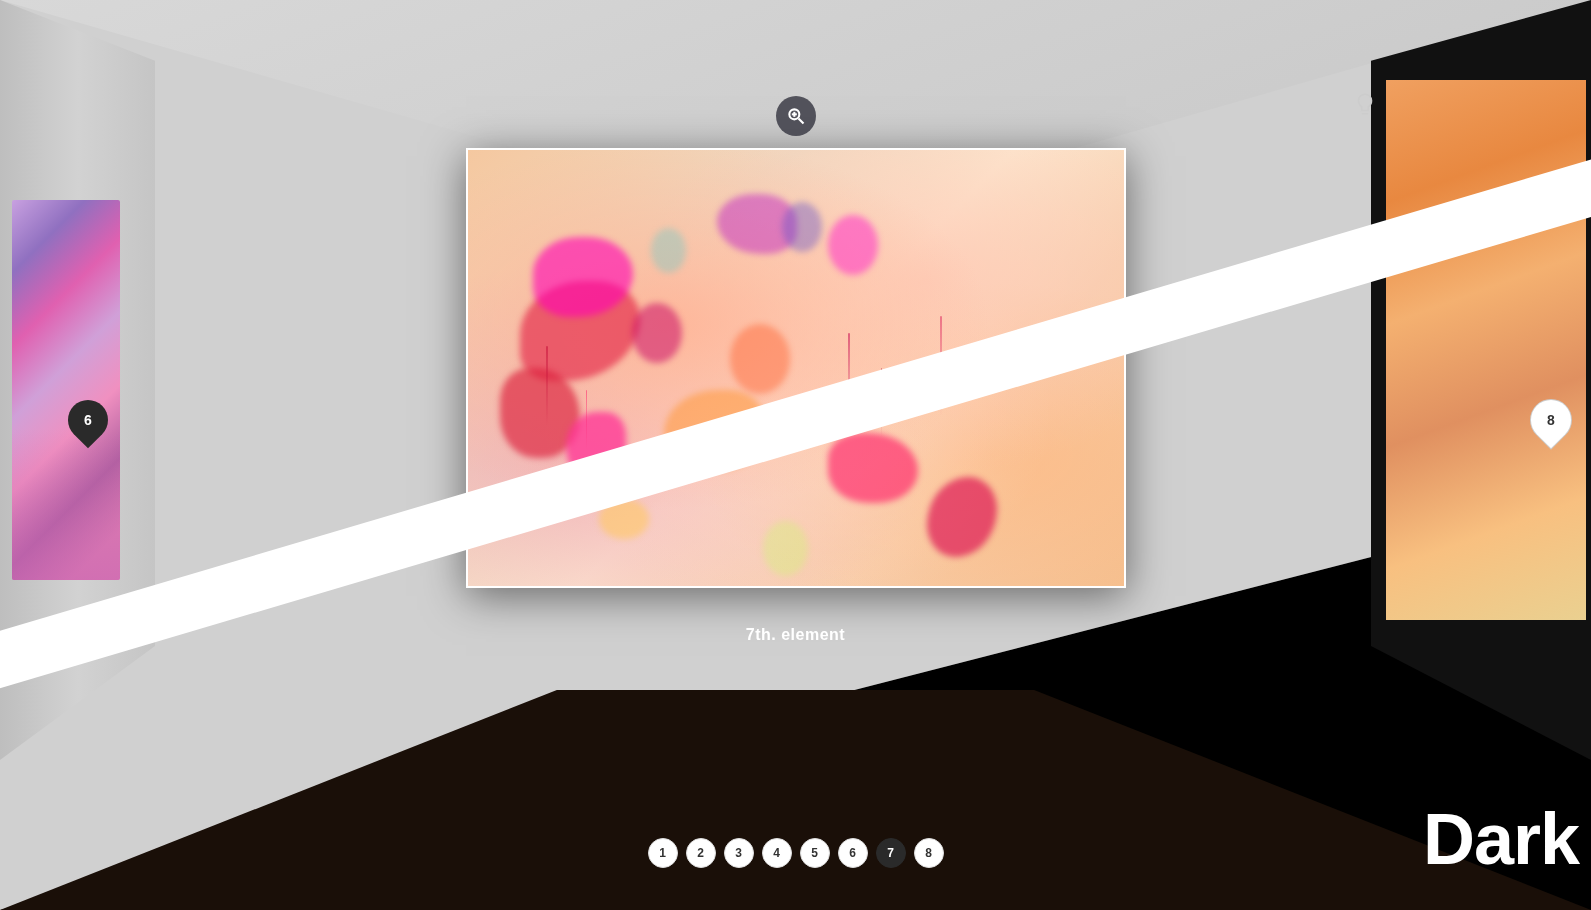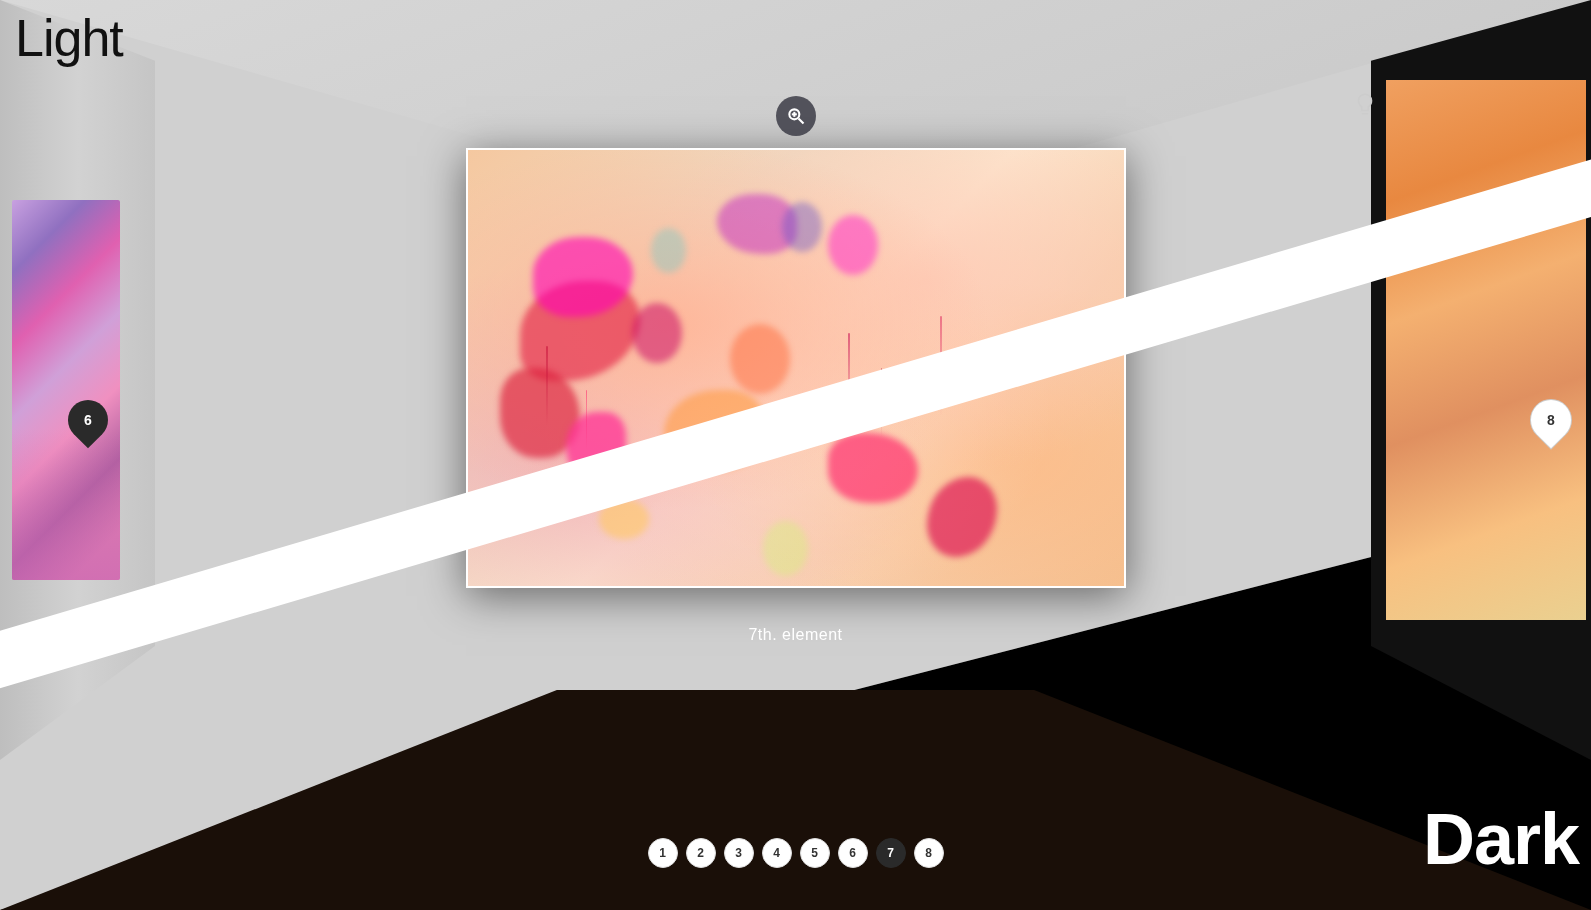--- a/index.html
+++ b/index.html
@@ -308,21 +308,21 @@
     }
 
     
     .artwork-label {
       position: absolute;
       left: 50%;
       top: 626px;
       transform: translateX(-50%);
       color: white;
       font-size: 16px;
-      font-weight: 400;
+      font-weight: 700;
       z-index: 20;
       text-align: center;
       letter-spacing: 0.5px;
     }
 
     
     .nav-dots {
       position: absolute;
       bottom: 42px;
       left: 50%;
@@ -442,21 +442,20 @@
         <div class="drip drip-2"></div>
         <div class="drip drip-3"></div>
         <div class="drip drip-4"></div>
         <div class="drip drip-5"></div>
       </div>
     </div>
   </div>
 
   <div class="white-stripe"></div>
 
-  <div class="light-title">Light</div>
 
   <div class="dark-title">Dark</div>
 
   <div class="artwork-label">7th. element</div>
 
   <div class="nav-dots">
     <div class="nav-dot">1</div>
     <div class="nav-dot">2</div>
     <div class="nav-dot">3</div>
     <div class="nav-dot">4</div>

